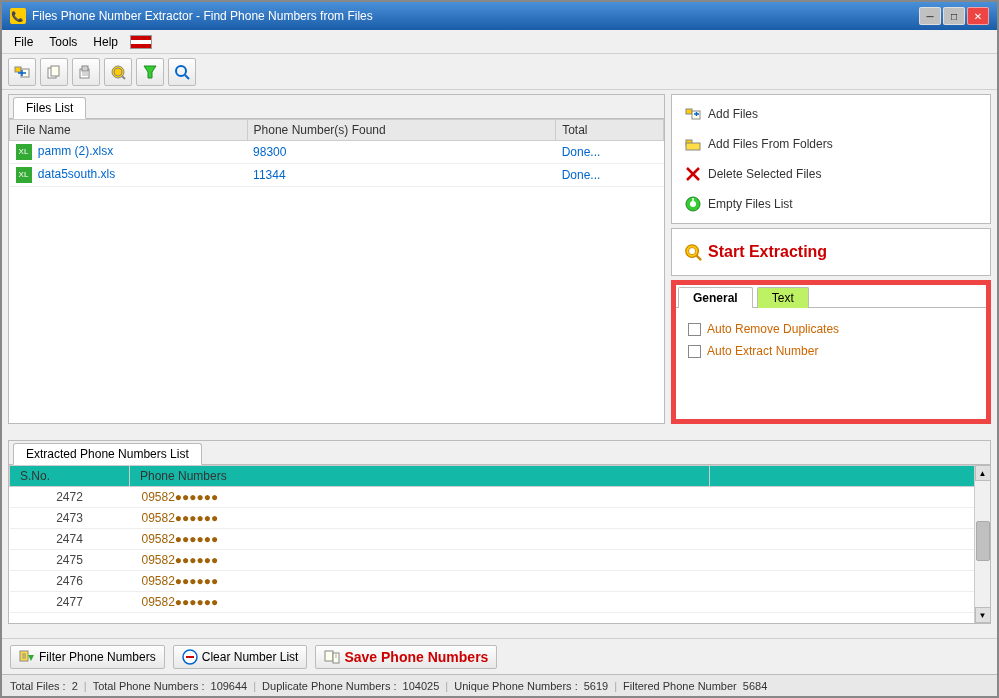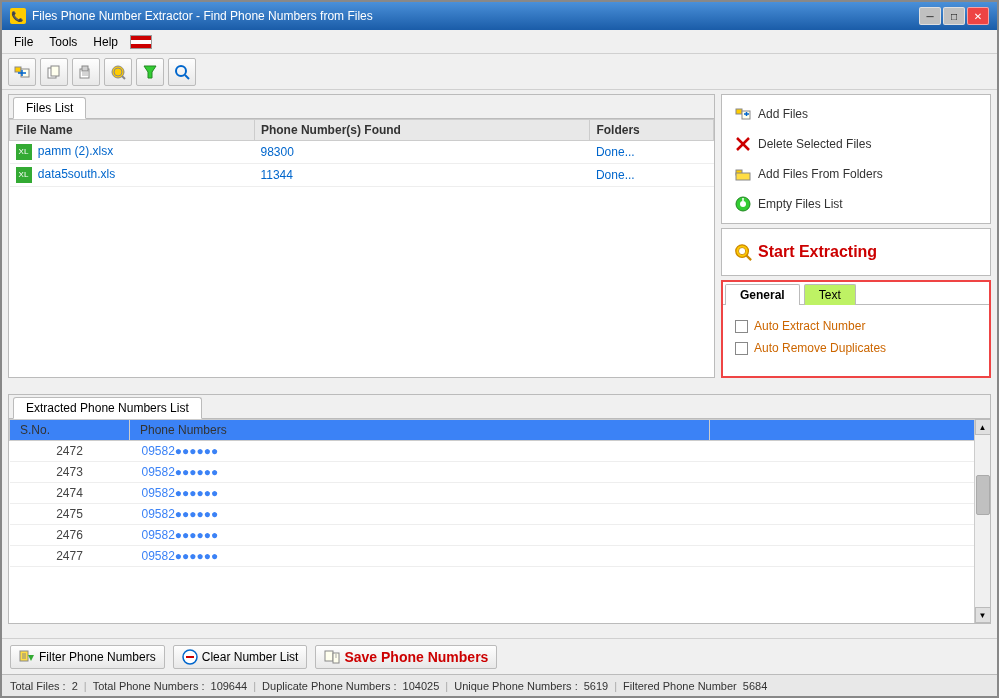--- a/index.html
+++ b/index.html
@@ -159,34 +159,34 @@
     }
     .files-table {
       width: 100%;
       border-collapse: collapse;
     }
     .files-table th {
       background: #e8e8e8;
       border: 1px solid #ccc;
       padding: 3px 6px;
       text-align: left;
-      font-weight: bold;
+      font-weight: normal;
       font-size: 12px;
       color: #333;
     }
     .files-table td {
       border-bottom: 1px solid #eee;
       padding: 3px 6px;
       font-size: 12px;
     }
     .files-table td.file-name { color: #0066cc; }
     .files-table td.phone-num { color: #0066cc; }
     .files-table td.status-done { color: #0066cc; }
     .right-panel {
-      width: 270px;
+      width: 320px;
       display: flex;
       flex-direction: column;
       gap: 4px;
       flex-shrink: 0;
     }
     .action-buttons {
       background: white;
       border: 1px solid #bbb;
       padding: 6px;
       display: flex;
@@ -214,21 +214,21 @@
       color: #cc0000;
       font-size: 16px;
       font-weight: bold;
       padding: 8px 6px;
       display: flex;
       align-items: center;
       gap: 6px;
       cursor: pointer;
     }
     .settings-panel {
-      border: 2px solid #ef4444;
+      border: 5px solid #ef4444;
       background: white;
       flex: 1;
     }
     .settings-tabs {
       display: flex;
       border-bottom: 1px solid #bbb;
     }
     .settings-tab {
       padding: 3px 14px;
       border: 1px solid #bbb;
@@ -257,21 +257,21 @@
       font-size: 12px;
     }
     .checkbox-box {
       width: 13px;
       height: 13px;
       border: 1px solid #888;
       background: white;
       flex-shrink: 0;
     }
     .lower-area {
-      height: 230px;
+      height: 184px;
       display: flex;
       flex-direction: column;
       border: 1px solid #bbb;
       background: white;
     }
     .lower-tab-header {
       background: #f0f0f0;
       border-bottom: 1px solid #bbb;
       padding: 2px 4px 0 4px;
       display: flex;
@@ -279,37 +279,37 @@
     .phone-table-container {
       flex: 1;
       overflow: hidden;
       position: relative;
     }
     .phone-table {
       width: 100%;
       border-collapse: collapse;
     }
     .phone-table th {
-      background: #3b82f6;
+      background: #14b8a6;
       border: 1px solid #ccc;
       padding: 3px 10px;
       text-align: left;
       font-weight: normal;
       font-size: 12px;
       color: #333;
       position: sticky;
       top: 0;
     }
     .phone-table td {
       border-bottom: 1px solid #eee;
       padding: 3px 12px;
       font-size: 12px;
     }
     .phone-table td.sno { text-align: center; color: #444; }
-    .phone-table td.phone { color: #3b82f6; }
+    .phone-table td.phone { color: #a16207; }
     .scrollbar-right {
       position: absolute;
       right: 0;
       top: 0;
       bottom: 0;
       width: 16px;
       background: #f0f0f0;
       border-left: 1px solid #ccc;
       display: flex;
       flex-direction: column;
@@ -445,21 +445,21 @@
       <div class="files-panel">
         <div class="tab-header">
           <div class="tab active">Files List</div>
         </div>
         <div class="files-table-container">
           <table class="files-table">
             <thead>
               <tr>
                 <th>File Name</th>
                 <th>Phone Number(s) Found</th>
-                <th>Folders</th>
+                <th>Total</th>
               </tr>
             </thead>
             <tbody id="files-tbody">
             <tr>
       <td class="file-name">
         <span style="display:inline-block;width:16px;height:16px;background:#33aa33;color:white;font-size:8px;text-align:center;line-height:16px;margin-right:3px;vertical-align:middle;">XL</span>
         pamm (2).xlsx
       </td>
       <td class="phone-num">98300</td>
       <td class="status-done">Done...</td>
@@ -486,34 +486,34 @@
                   <rect x="7" y="5" width="8" height="8" fill="#ffffee" stroke="#888" stroke-width="1"></rect>
                   <line x1="9" y1="8" x2="14" y2="8" stroke="#0066cc" stroke-width="1.5"></line>
                   <line x1="11.5" y1="6" x2="11.5" y2="10" stroke="#0066cc" stroke-width="1.5"></line>
                 </svg>
             </div>
             <span>Add Files</span>
           </div>
           <div class="action-btn">
             <div class="btn-icon">
               <svg width="16" height="16" viewBox="0 0 16 16">
+                  <rect x="1" y="4" width="6" height="5" fill="#ffcc00" stroke="#888" stroke-width="1"></rect>
+                  <rect x="1" y="7" width="14" height="7" fill="#ffdd44" stroke="#888" stroke-width="1"></rect>
+                </svg>
+            </div>
+            <span>Add Files From Folders</span>
+          </div>
+          <div class="action-btn">
+            <div class="btn-icon">
+              <svg width="16" height="16" viewBox="0 0 16 16">
                   <line x1="2" y1="2" x2="14" y2="14" stroke="#cc0000" stroke-width="2.5"></line>
                   <line x1="14" y1="2" x2="2" y2="14" stroke="#cc0000" stroke-width="2.5"></line>
                 </svg>
             </div>
             <span>Delete Selected Files</span>
-          </div>
-          <div class="action-btn">
-            <div class="btn-icon">
-              <svg width="16" height="16" viewBox="0 0 16 16">
-                  <rect x="1" y="4" width="6" height="5" fill="#ffcc00" stroke="#888" stroke-width="1"></rect>
-                  <rect x="1" y="7" width="14" height="7" fill="#ffdd44" stroke="#888" stroke-width="1"></rect>
-                </svg>
-            </div>
-            <span>Add Files From Folders</span>
           </div>
           <div class="action-btn">
             <div class="btn-icon">
               <svg width="16" height="16" viewBox="0 0 16 16">
                   <circle cx="8" cy="8" r="7" fill="#33cc33" stroke="#228822" stroke-width="1"></circle>
                   <circle cx="8" cy="8" r="3" fill="white"></circle>
                   <line x1="8" y1="2" x2="8" y2="5" stroke="white" stroke-width="1.5"></line>
                 </svg>
             </div>
             <span>Empty Files List</span>
@@ -534,25 +534,25 @@
         </div>
 
         <div class="settings-panel">
           <div class="settings-tabs">
             <div class="settings-tab active">General</div>
             <div class="settings-tab inactive">Text</div>
           </div>
           <div class="settings-content">
             <div class="checkbox-row">
               <div class="checkbox-box"></div>
-              <span>Auto Extract Number</span>
+              <span>Auto Remove Duplicates</span>
             </div>
             <div class="checkbox-row">
               <div class="checkbox-box"></div>
-              <span>Auto Remove Duplicates</span>
+              <span>Auto Extract Number</span>
             </div>
           </div>
         </div>
 
       </div>
     </div>
 
     <div class="lower-area">
       <div class="lower-tab-header">
         <div class="tab active">Extracted Phone Numbers List</div>

